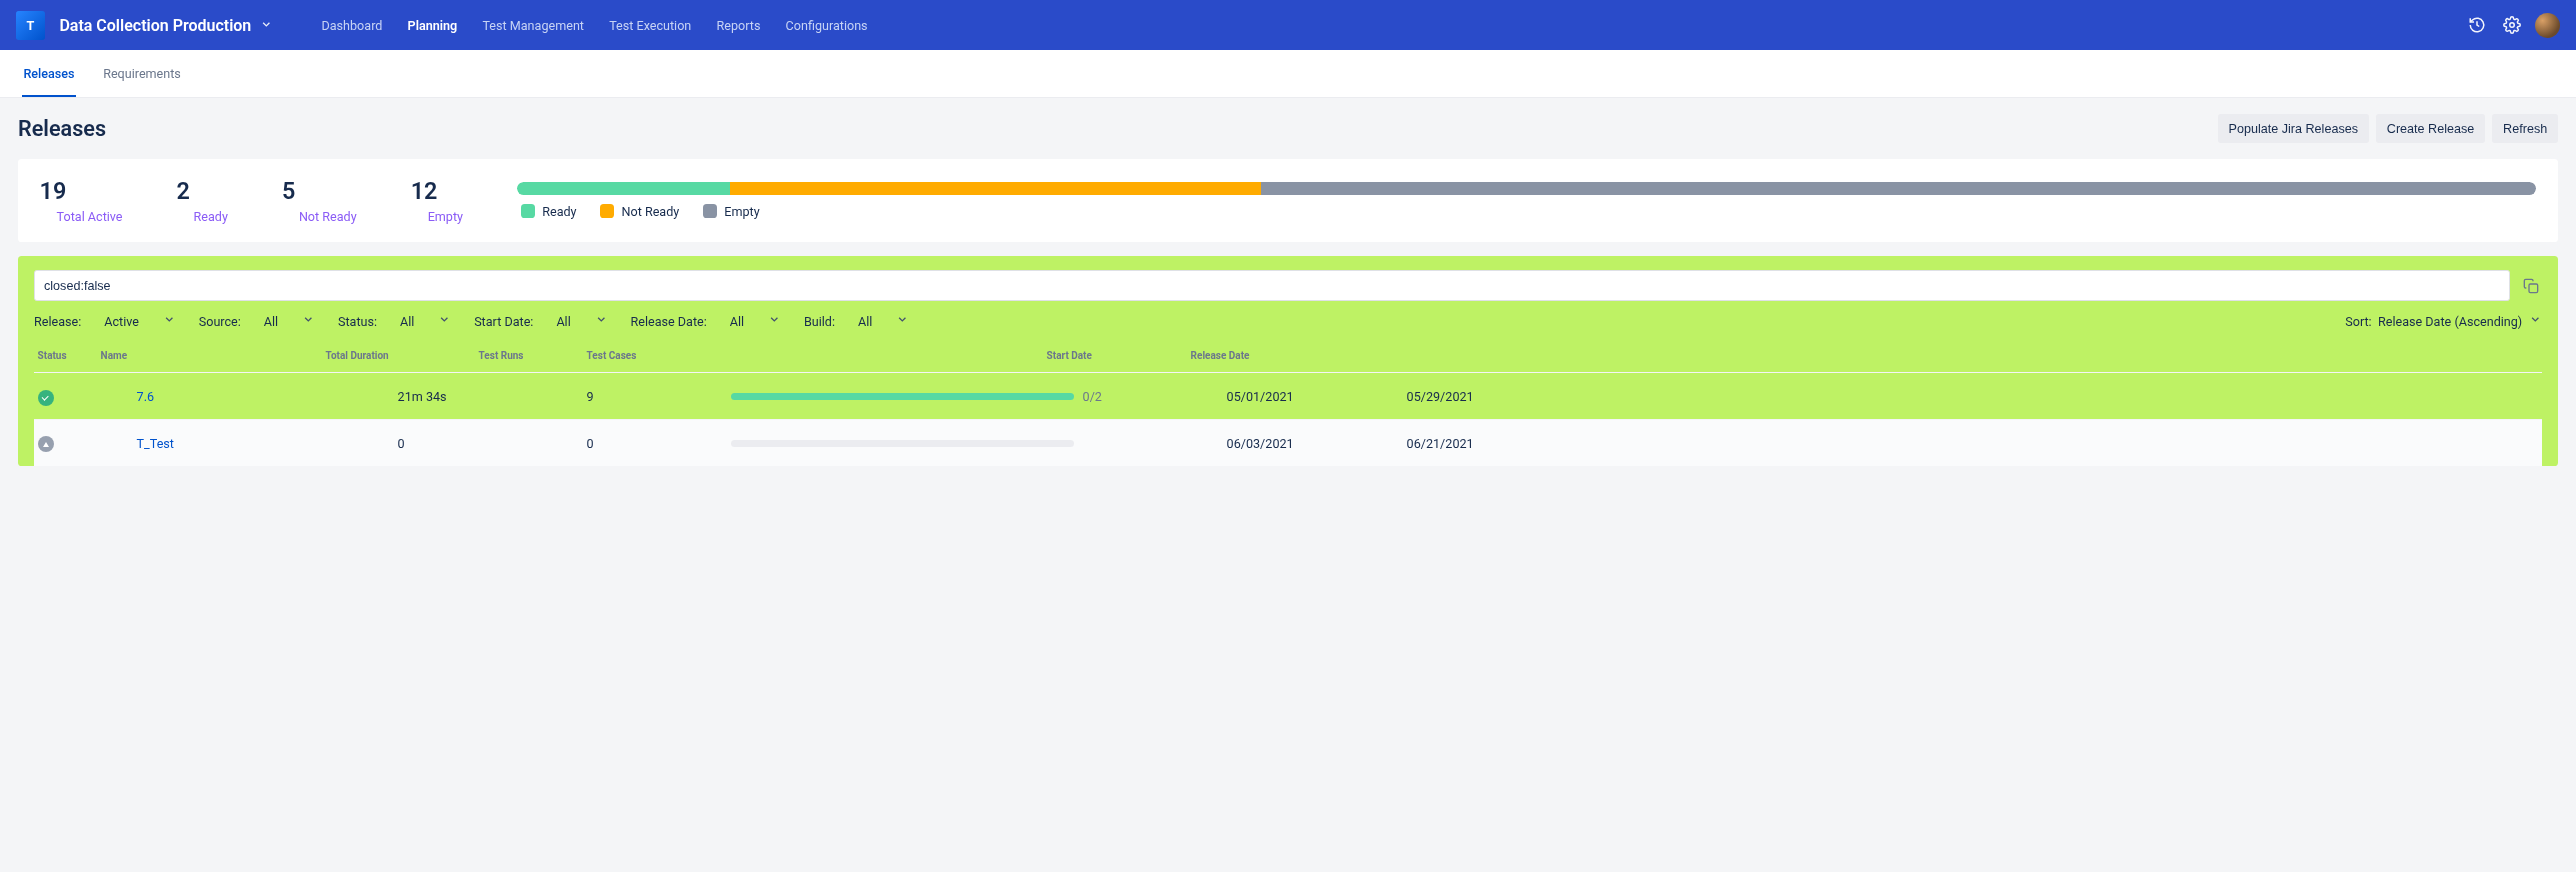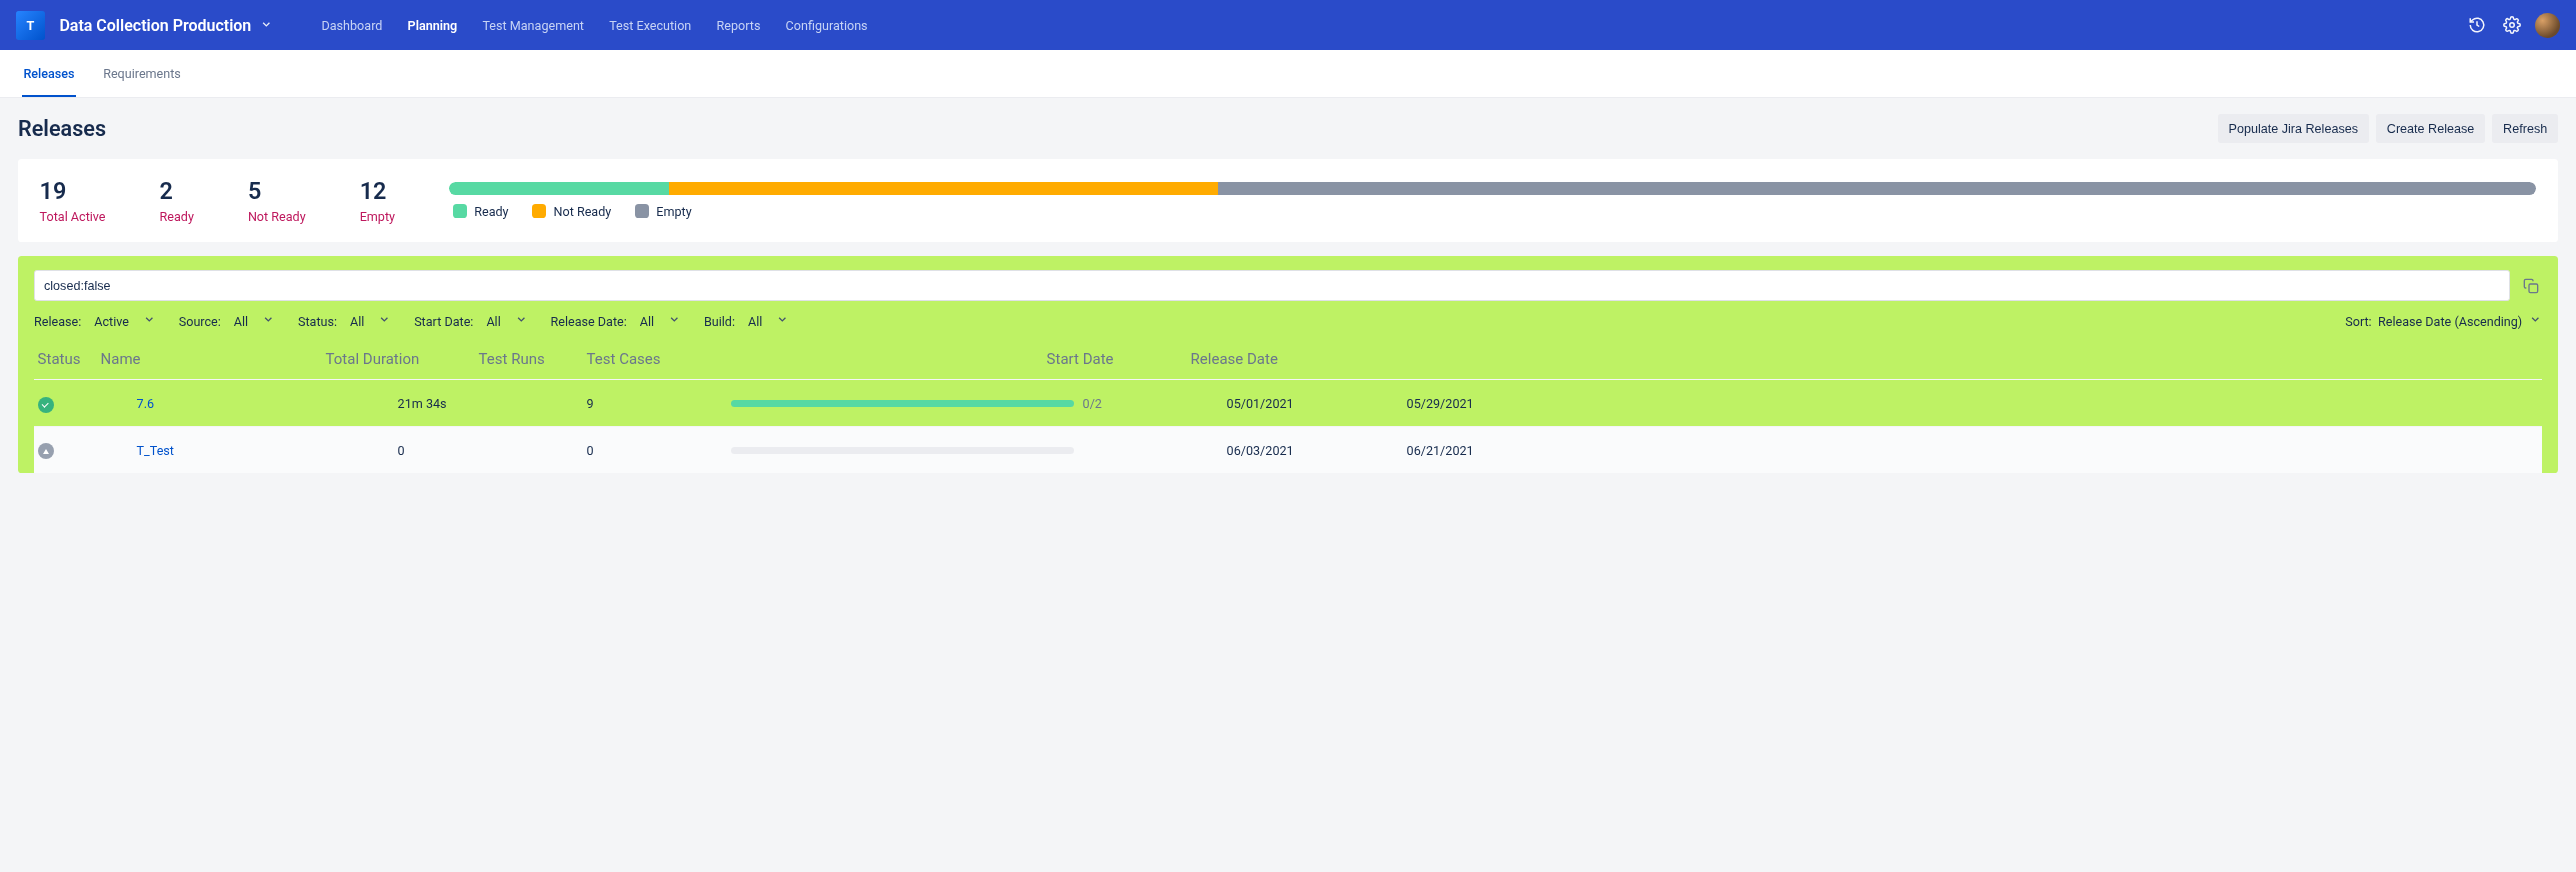--- a/index.html
+++ b/index.html
@@ -95,21 +95,21 @@
   .summary {
     background: #fff;
     margin: 3.6px 18px 14.4px;
     border-radius: 3.6px;
     padding: 18px 21.6px;
     display: flex;
     align-items: center;
     gap: 54px;
   }
   .stat .num { font-size: 23.4px; font-weight: 600; }
-  .stat .lbl { font-size: 12.6px; color: #be185d; margin-top: 3.6px; }
+  .stat .lbl { font-size: 12.6px; color: #8b5cf6; margin-top: 3.6px; margin-left: 17px; }
   .progwrap { flex: 1; }
   .progbar {
     height: 12.6px; border-radius: 6.3px; overflow: hidden;
     display: flex; width: 100%;
   }
   .progbar > div:first-child { border-radius: 6.3px 0 0 6.3px; }
   .progbar > div:last-child { border-radius: 0 6.3px 6.3px 0; }
   .legend { display: flex; gap: 23.4px; margin: 9px 0 0 3.6px; }
   .legend .item { display: flex; align-items: center; gap: 7.2px; font-size: 12.6px; color: #172b4d; }
   .legend .sw { width: 14.4px; height: 14.4px; border-radius: 3.6px; }
@@ -134,38 +134,38 @@
     width: 21.6px; height: 21.6px; cursor: pointer; color: #6b778c;
     display: flex; align-items: center; justify-content: center;
   }
 
   .filters {
     display: flex; align-items: center; gap: 23.4px;
     flex-wrap: wrap;
     margin-bottom: 12.6px;
   }
   .filter {
-    display: flex; align-items: center; gap: 12px;
+    display: flex; align-items: center; gap: 22px;
     font-size: 12.6px; color: #172b4d; cursor: pointer;
   }
   .filter .lbl { color: #172b4d; }
   .filter .val { color: #172b4d; margin-left: 1px; }
   .filter .chev { color: #42526e; margin-left: 1.8px; }
   .sort { margin-left: auto; display: flex; align-items: center; gap: 5.4px; }
 
   
   .tbl { width: 100%; }
   .thead, .trow {
     display: grid;
     grid-template-columns: 63px 225px 153px 108px 460px 144px 144px;
     align-items: center;
     padding: 0 3.6px;
   }
   .thead {
-    font-size: 15px; color: #6b778c; font-weight: 400;
+    font-size: 10px; color: #6b778c; font-weight: 700;
     padding: 9px 3.6px 10.8px;
   }
   .trow {
     height: 47px;
     border-top: 0.9px solid #f4f5f7;
     font-size: 12.6px;
     gap: 36px;
   }
   .trow.alt { background: #fafbfc; }
   .link { color: #0052cc; cursor: pointer; }

